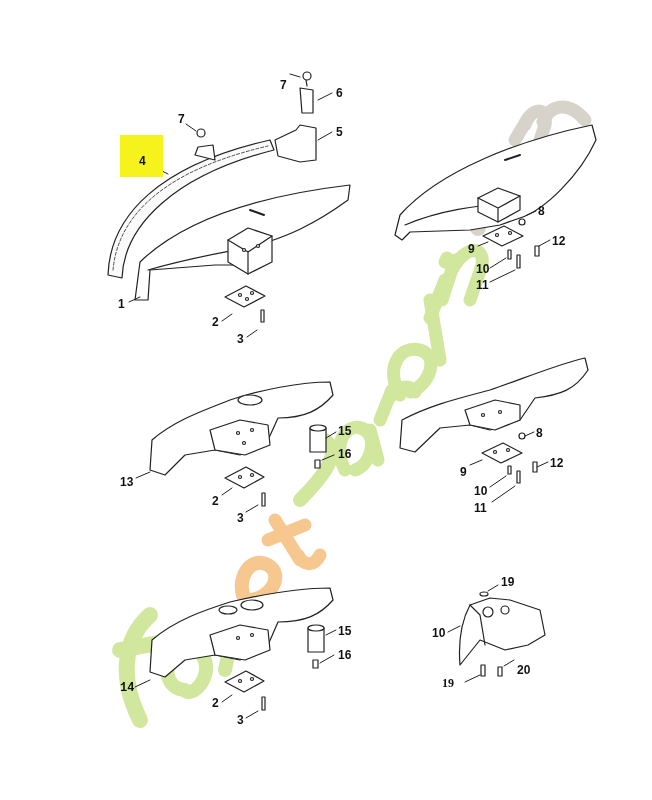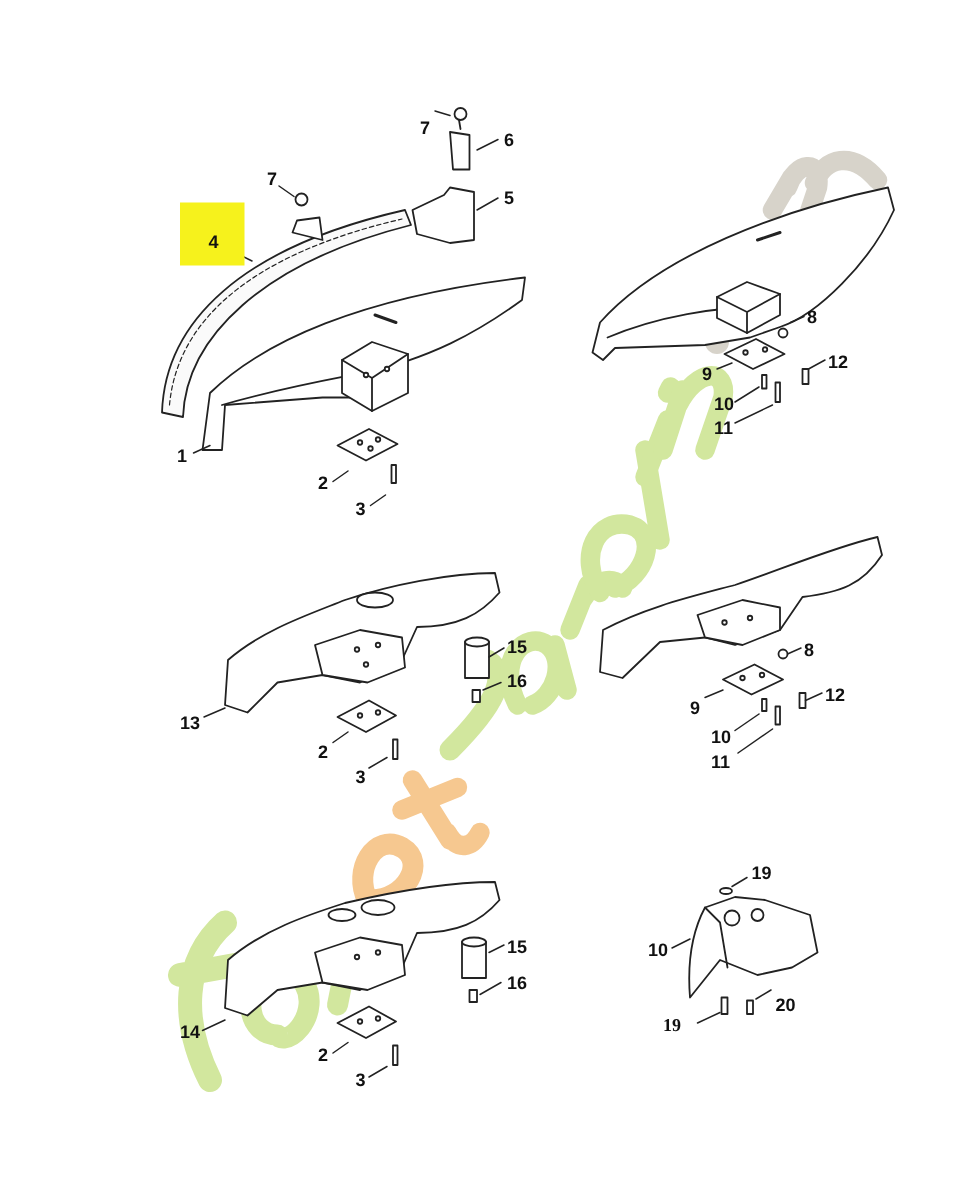--- a/index.html
+++ b/index.html
@@ -200,21 +200,21 @@
   <span class="lbl" style="left:120px;top:476px;">13</span>
   <span class="lbl" style="left:338px;top:425px;">15</span>
   <span class="lbl" style="left:338px;top:448px;">16</span>
   <span class="lbl" style="left:212px;top:495px;">2</span>
   <span class="lbl" style="left:237px;top:512px;">3</span>
   <span class="lbl" style="left:536px;top:427px;">8</span>
   <span class="lbl" style="left:460px;top:466px;">9</span>
   <span class="lbl" style="left:474px;top:485px;">10</span>
   <span class="lbl" style="left:474px;top:502px;">11</span>
   <span class="lbl" style="left:550px;top:457px;">12</span>
-  <span class="lbl" style="left:120px;top:682px;">14</span>
+  <span class="lbl" style="left:120px;top:682px;font-family:Liberation Mono, monospace;">14</span>
   <span class="lbl" style="left:338px;top:625px;">15</span>
   <span class="lbl" style="left:338px;top:649px;">16</span>
   <span class="lbl" style="left:212px;top:697px;">2</span>
   <span class="lbl" style="left:237px;top:714px;">3</span>
   <span class="lbl" style="left:432px;top:627px;">10</span>
   <span class="lbl" style="left:501px;top:576px;">19</span>
   <span class="lbl" style="left:442px;top:677px;font-family:Liberation Serif, serif;">19</span>
   <span class="lbl" style="left:517px;top:653px;margin-top:11px;">20</span>
 </div>
 

